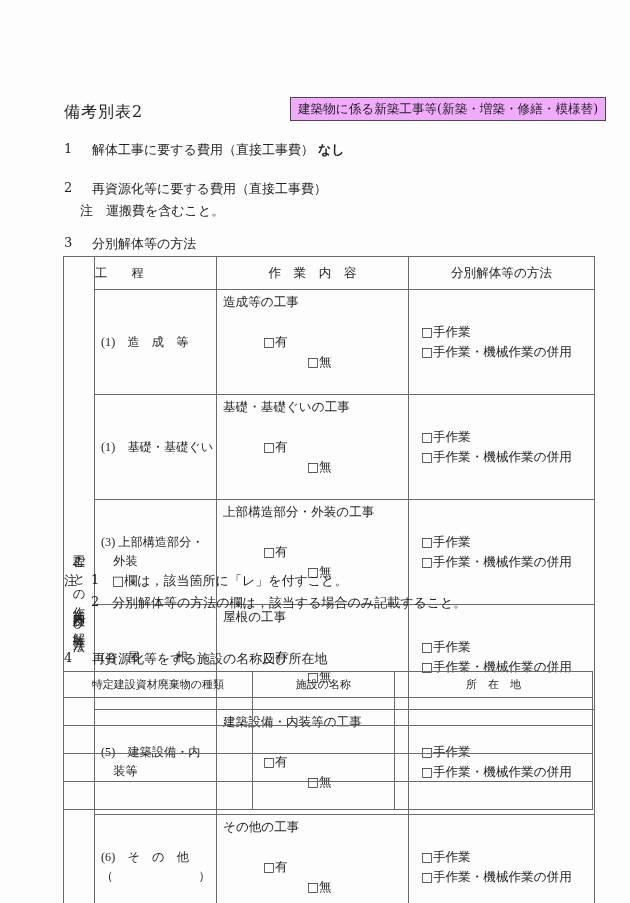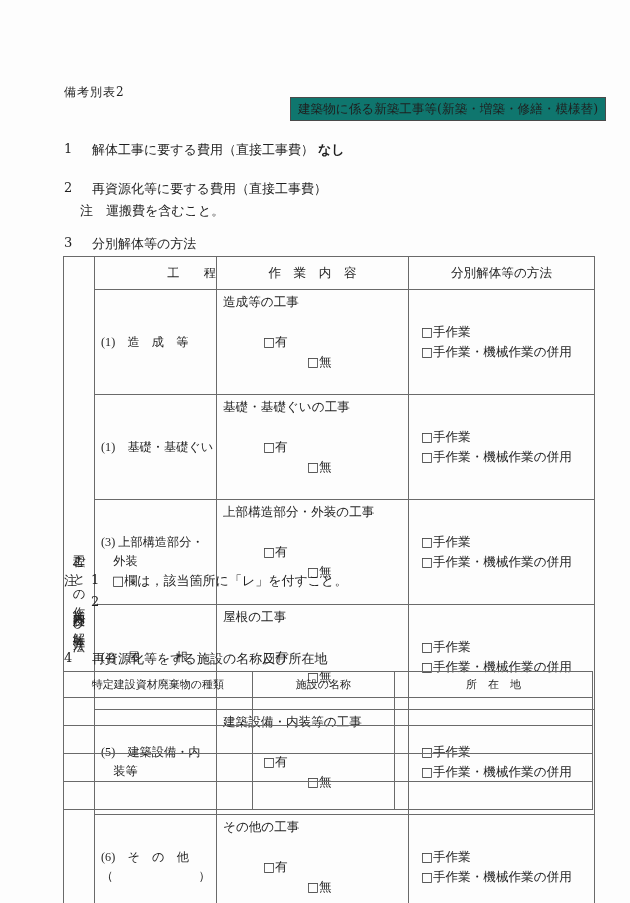--- a/index.html
+++ b/index.html
@@ -10,24 +10,24 @@
     color:#1f1f1f;
     font-size:13px;
     position:relative;
     overflow:hidden;
   }
   .page{position:absolute;left:0;top:0;width:630px;height:903px;}
   .line{position:absolute;left:0;top:0;width:100%;height:18px;}
   .line span{position:absolute;white-space:pre;}
 
   
-  .doc-label{left:64px;top:84px;font-size:12px;letter-spacing:1px;text-align:center;}
+  .doc-label{left:64px;top:102px;font-size:16px;letter-spacing:1px;text-align:center;}
   .title-box{
     position:absolute;left:290px;top:97px;height:22px;
-    border:1px solid #4a4a4a;background:#0f766e;
+    border:1px solid #4a4a4a;background:#f0abfc;
     line-height:22px;padding:0 7px;white-space:nowrap;
     font-size:12.6px;
   }
   #item1{top:141px;} #item2{top:180px;} #note2{top:202px;}
   #heading3{top:235px;} #heading4{top:650px;}
   .num{left:64px;} .lbl{left:92px;}
   #item1 .val{left:318px;font-weight:bold;}
   #item2 .suffix{left:384px;}
   #note2 .note-lbl{left:80px;} #note2 .note-txt{left:106px;}
 
@@ -96,21 +96,21 @@
     <span class="num">3</span>
     <span class="lbl">分別解体等の方法</span>
   </div>
 
   <table class="t3">
     <tbody>
         <tr class="head">
       <td class="side" rowspan="7">
         <div class="vert">工程ごとの作業内容及び解体方法</div>
       </td>
-      <td class="proc" style="text-align:right;padding:0;">工　　程</td>
+      <td class="proc" style="text-align:left;padding:0;">工　　程</td>
       <td class="work" style="text-align:center;padding:0;">作　業　内　容</td>
       <td class="method" style="text-align:center;padding:0;">分別解体等の方法</td>
     </tr>
 
     <tr class="body">
       <td class="proc">
         <div class="l1">(1)　造　成　等</div>
 
       </td>
       <td class="work">
@@ -218,20 +218,21 @@
   </tbody>
     </table>
 
   <div class="line" id="tnote1">
     <span class="tnote-label">注</span>
     <span class="tnote-num">1</span>
     <span class="tnote-text">□欄は，該当箇所に「レ」を付すこと。</span>
   </div>
   <div class="line" id="tnote2">
     <span class="tnote-num">2</span>
+    <span class="tnote-text">分別解体等の方法の欄は，該当する場合のみ記載すること。</span>
   </div>
 
   <div class="line" id="heading4">
     <span class="num">4</span>
     <span class="lbl">再資源化等をする施設の名称及び所在地</span>
   </div>
 
   <table class="t4">
     <tbody>
         <tr class="head">

